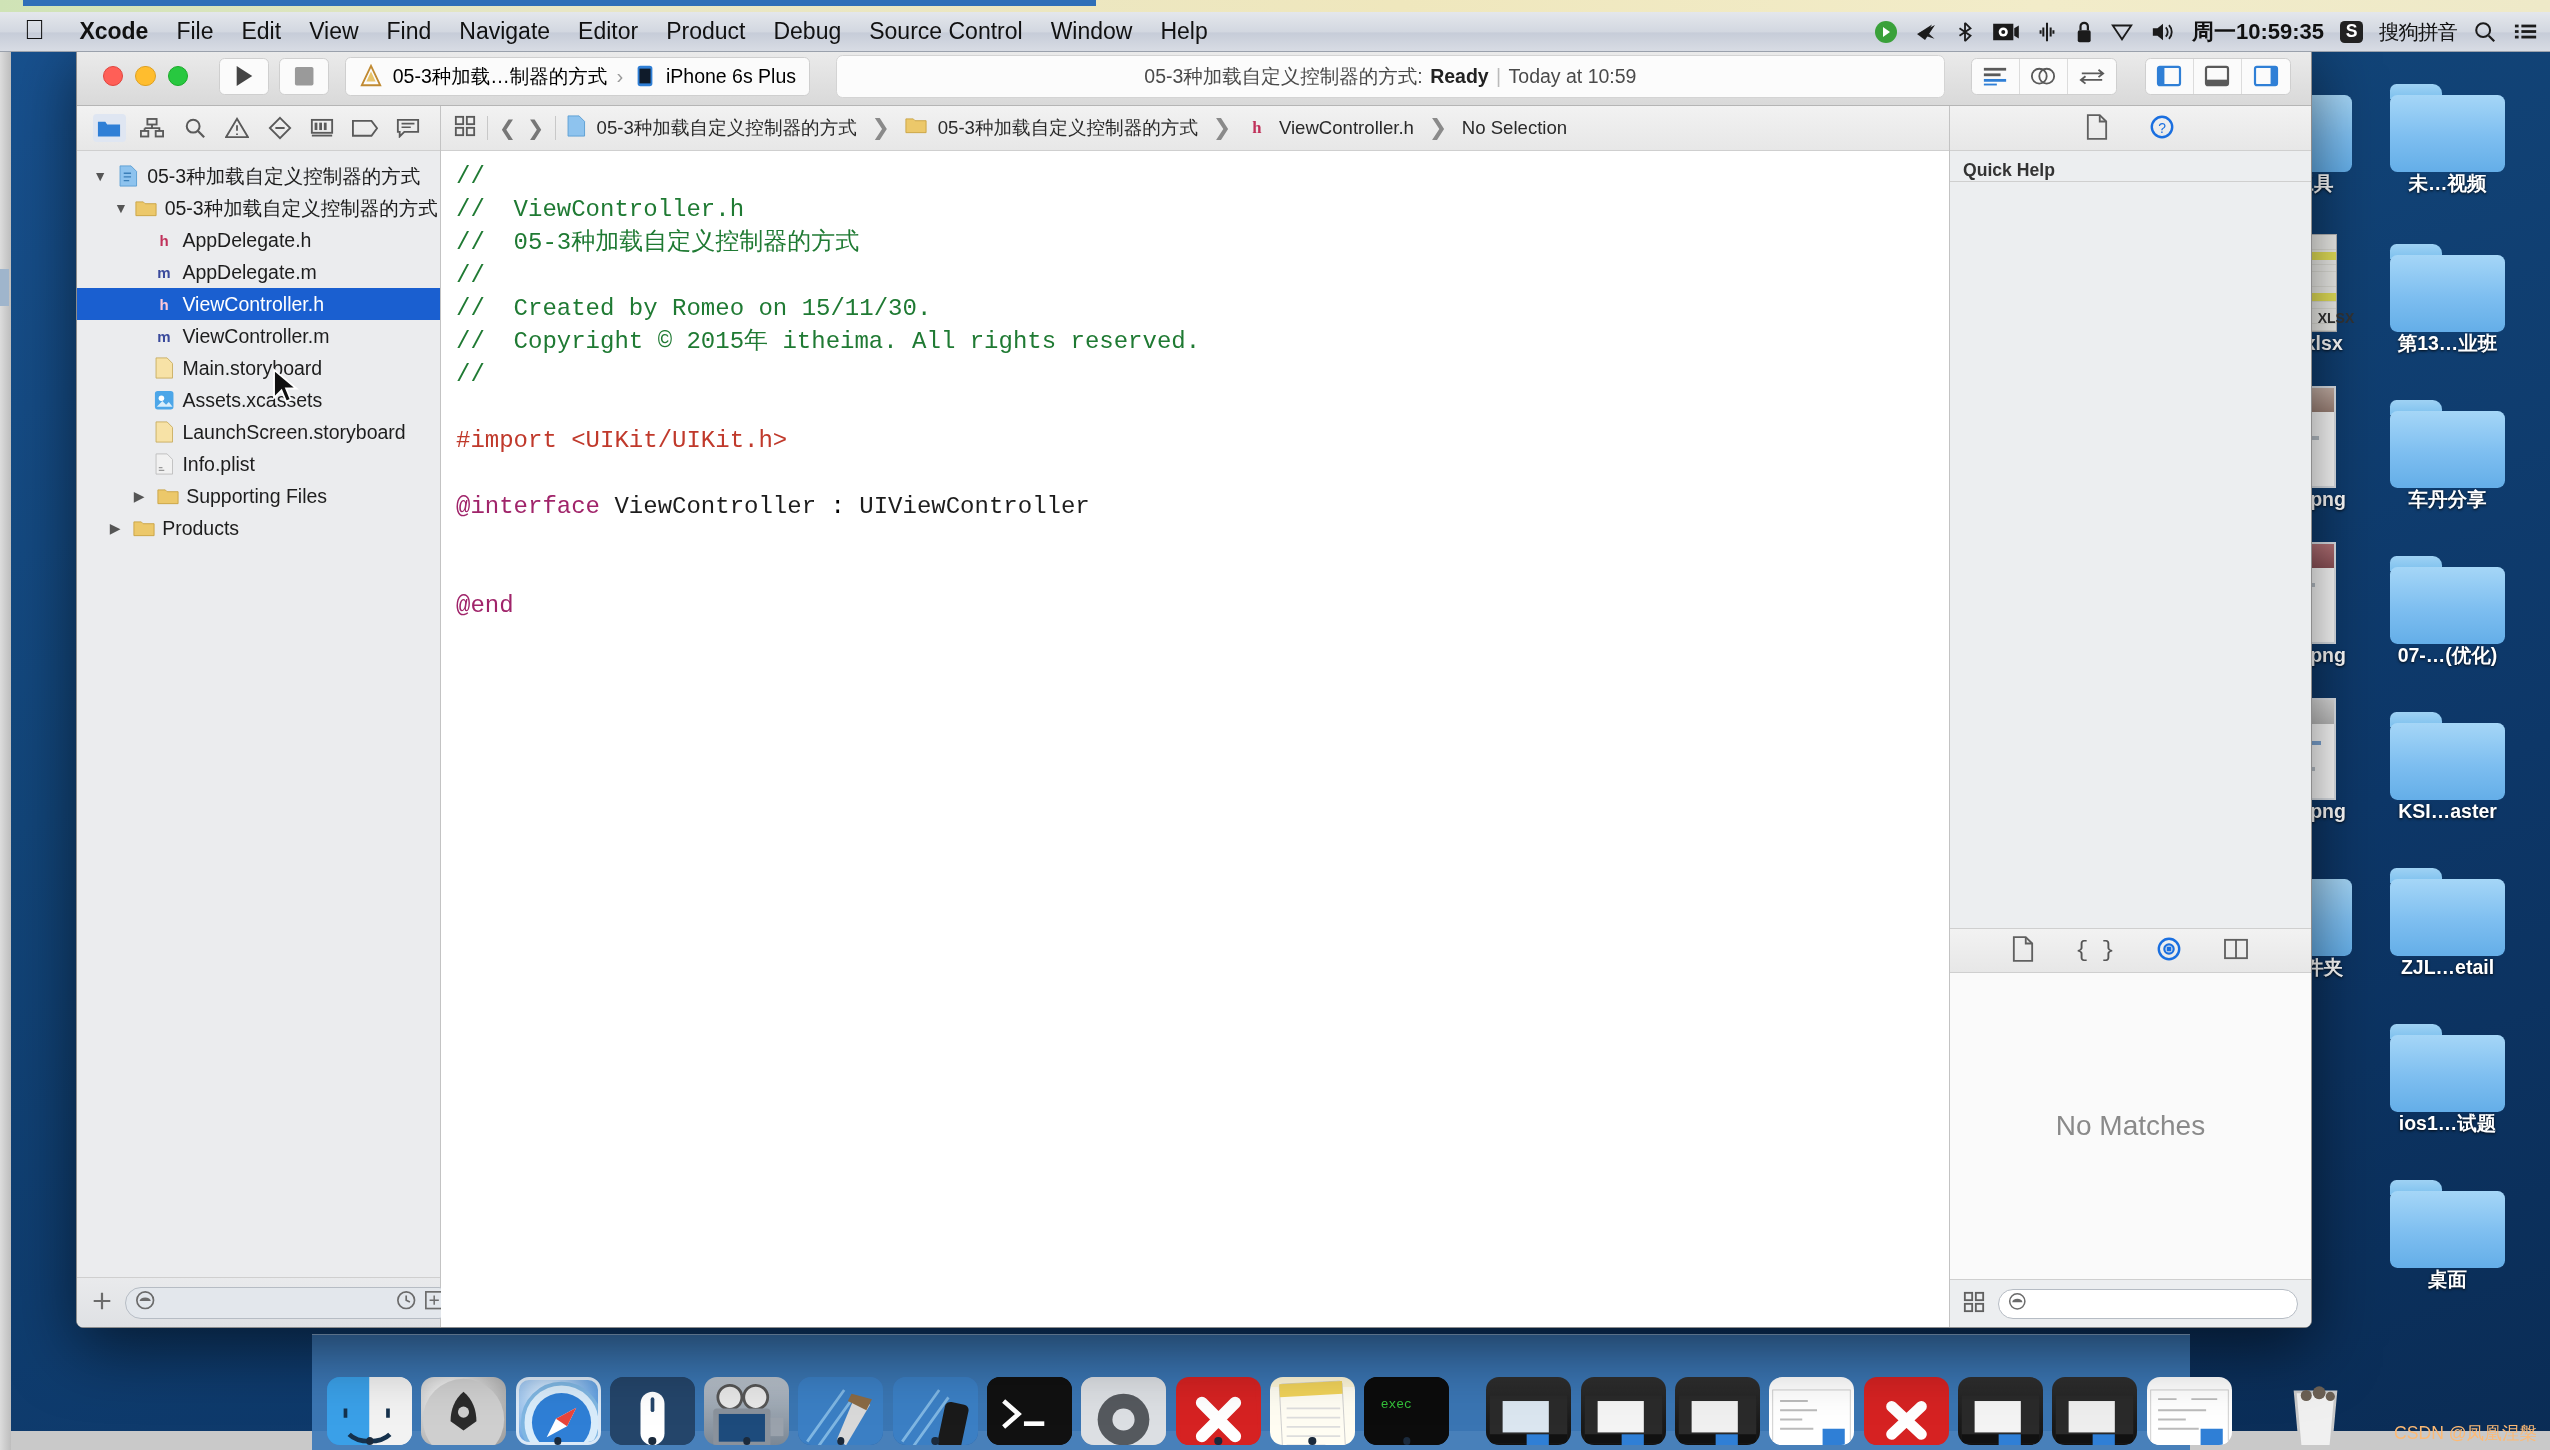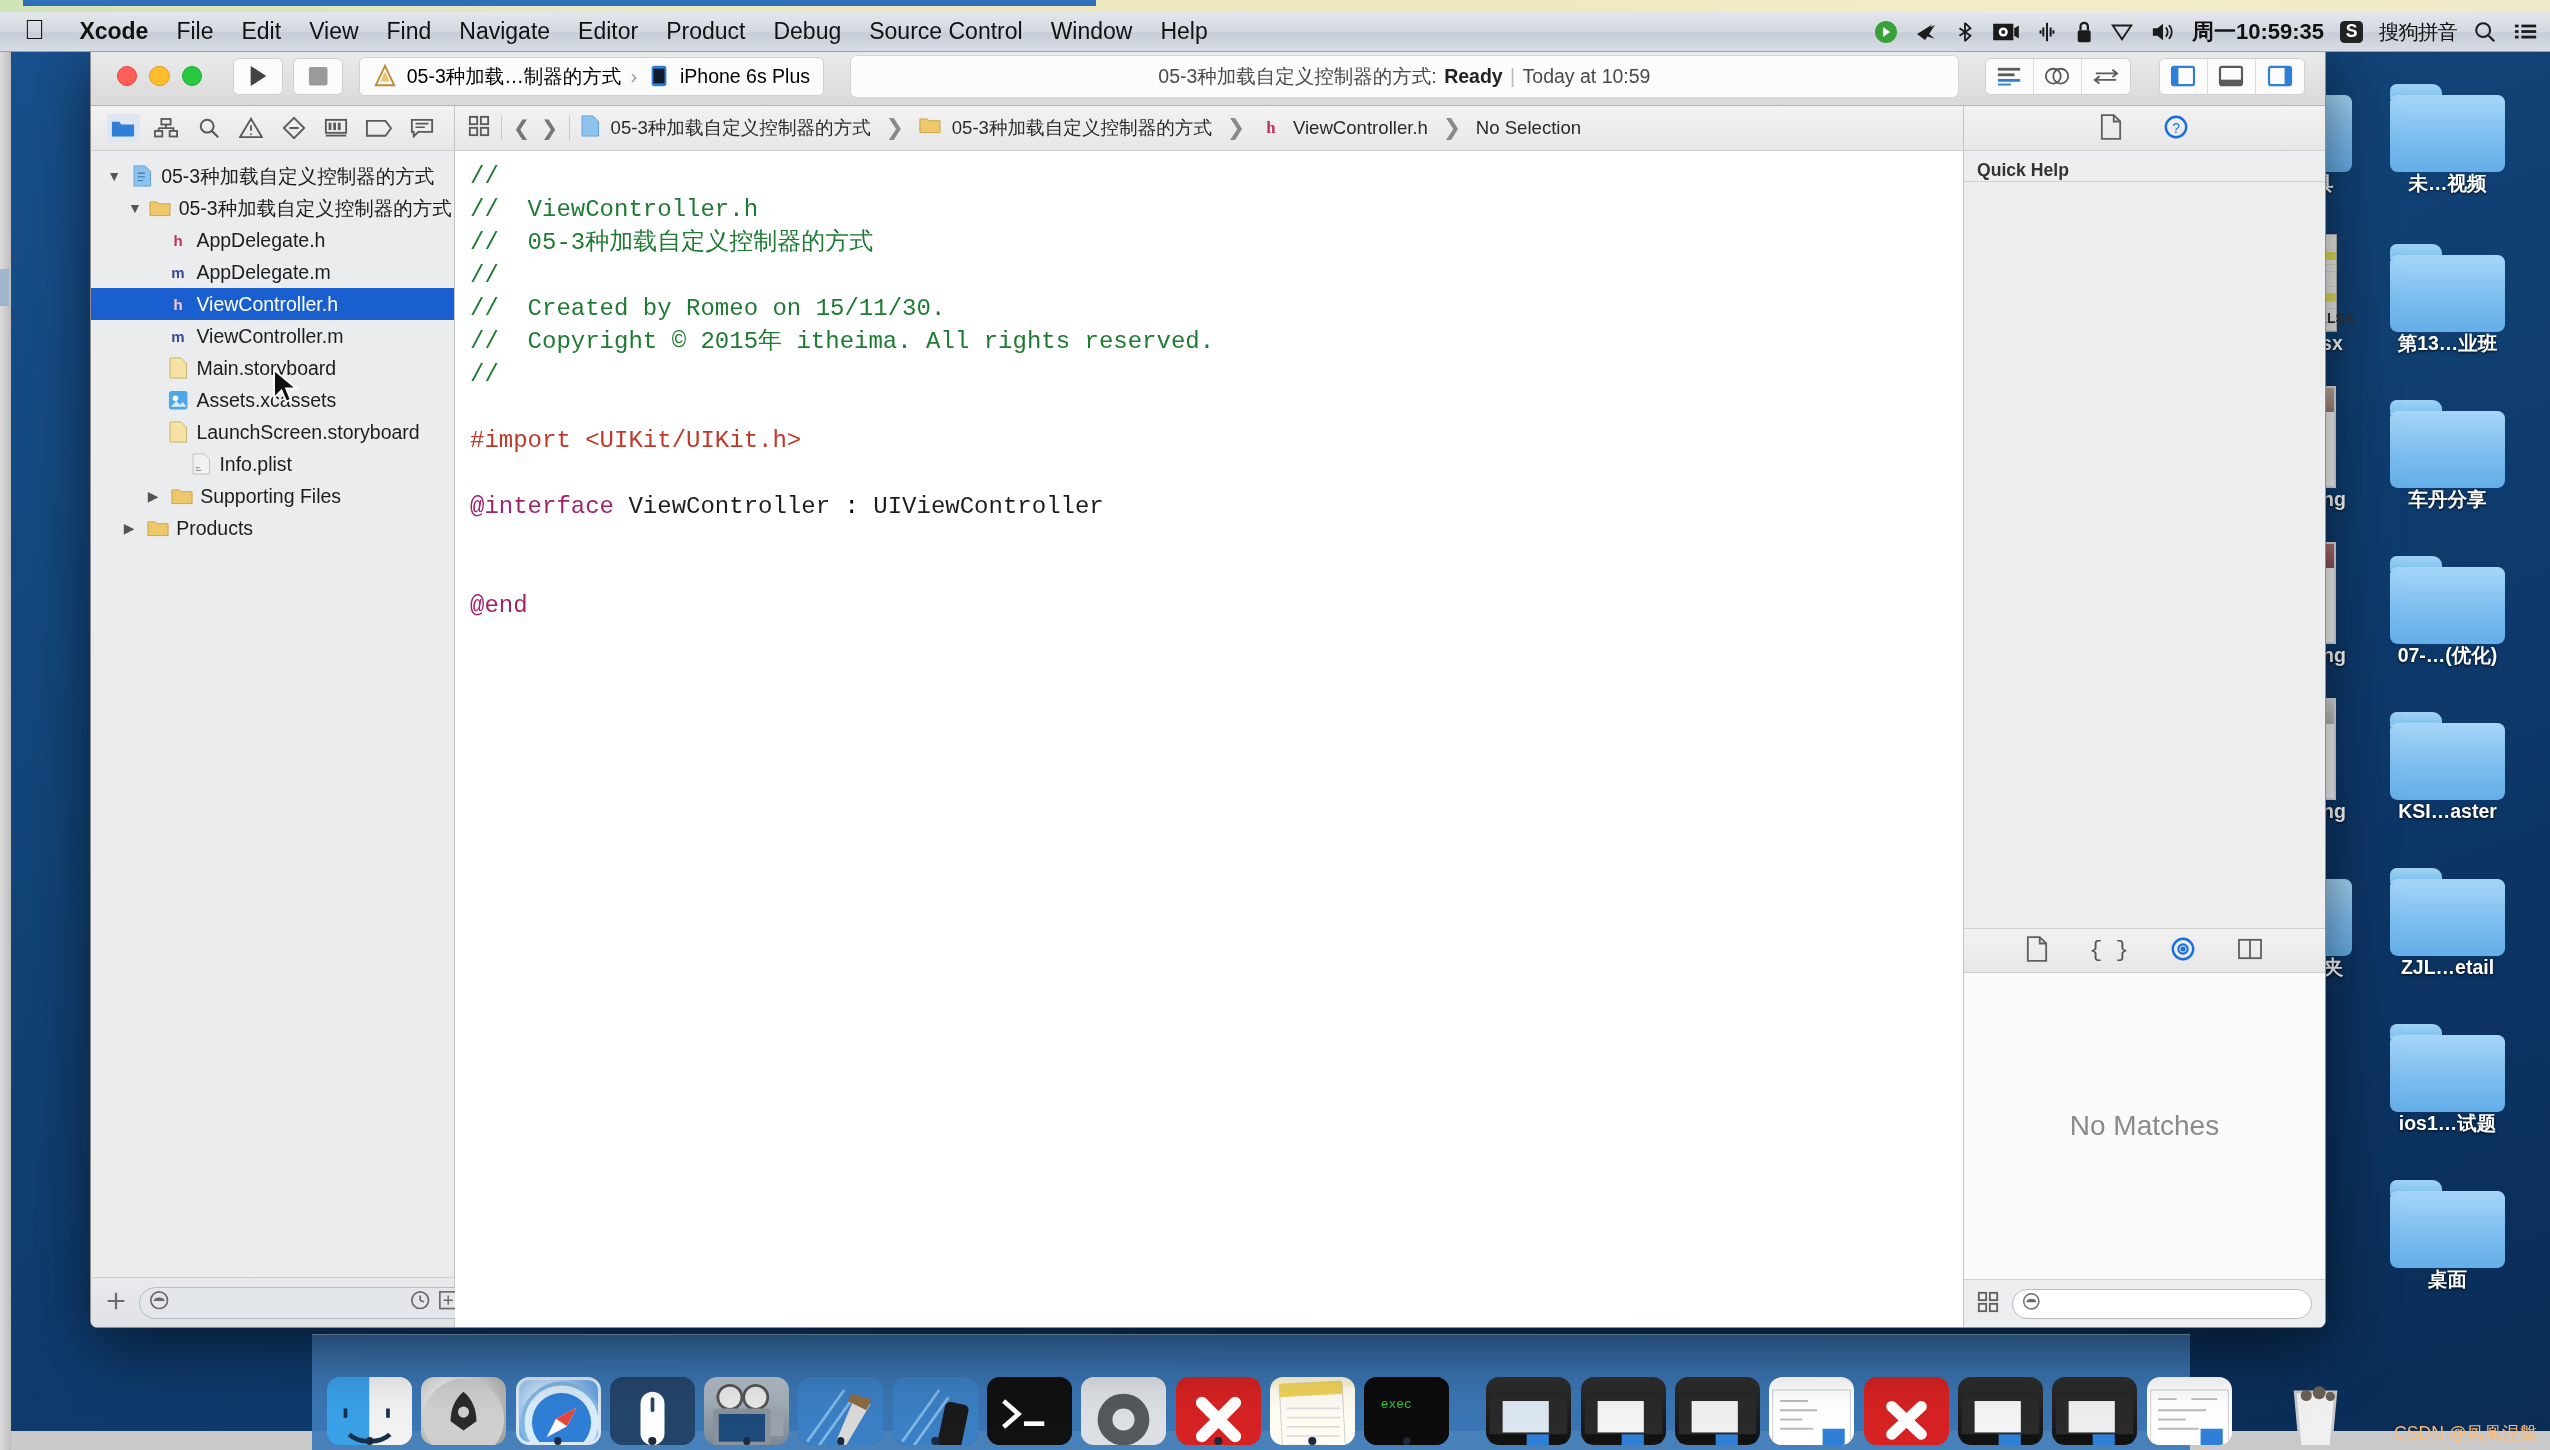--- a/index.html
+++ b/index.html
@@ -118,21 +118,20 @@
   
   #xcode {
     position: absolute; left: 76px; top: 46px; width: 2236px; height: 1282px;
     background: #ececec;
     border: 0.9px solid #8d8d8d;
     border-radius: 7.4px;
     box-shadow: 0 18.6px 65px rgba(0,0,0,.55);
     display: flex; flex-direction: column;
     overflow: hidden;
     z-index: 50;
-    margin-left: 14px;
   }
   #titlebar {
     height: 59px; flex: 0 0 59px;
     background: linear-gradient(to bottom,#ececec,#d9d9d9);
     border-bottom: 0.9px solid #b5b5b5;
     display: flex; align-items: center; padding: 0 13px;
     gap: 9.3px;
   }
   .traffic { display:flex; gap: 12px; margin-left: 13px; margin-right: 22px; }
   .tl { width: 20.4px; height: 20.4px; border-radius: 50%; }
@@ -678,21 +677,21 @@
 
         <div class="row" style="padding-left:76px">
           <span class="fic">
             <svg width="18.6" height="22" viewBox="0 0 20 24">
                 <path d="M1 1h12l6 6v16H1z" fill="#f7e2a6" stroke="#c8ad5f"></path>
               </svg>
           </span>
           <span>LaunchScreen.storyboard</span>
         </div>
 
-        <div class="row" style="padding-left:99px">
+        <div class="row" style="padding-left:76px">
           <span class="fic">
             <svg width="18.6" height="22" viewBox="0 0 20 24">
                 <path d="M1 1h12l6 6v16H1z" fill="#f1f1f1" stroke="#bdbdbd"></path>
                 <path d="M4 16h4M4 19h6" stroke="#999" stroke-width="1.4"></path>
               </svg>
           </span>
           <span>Info.plist</span>
         </div>
 
         <div class="row" style="padding-left:52px">

